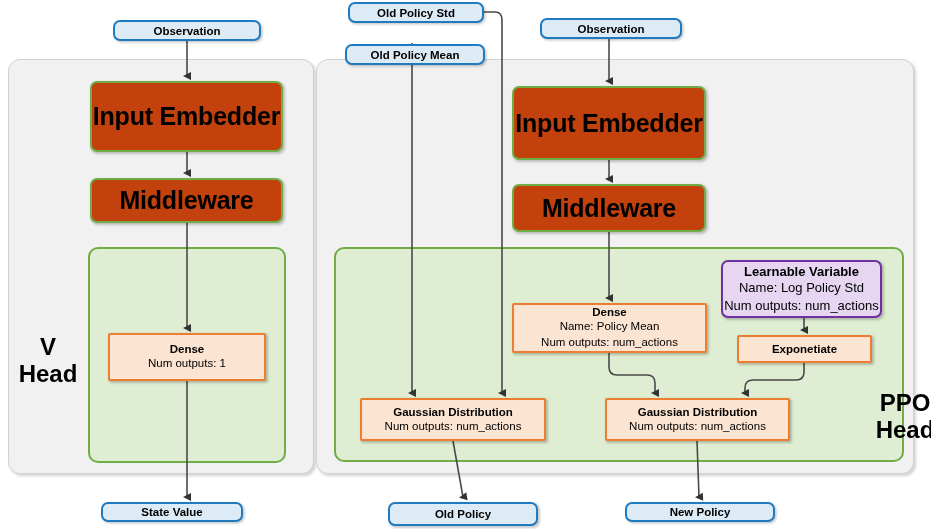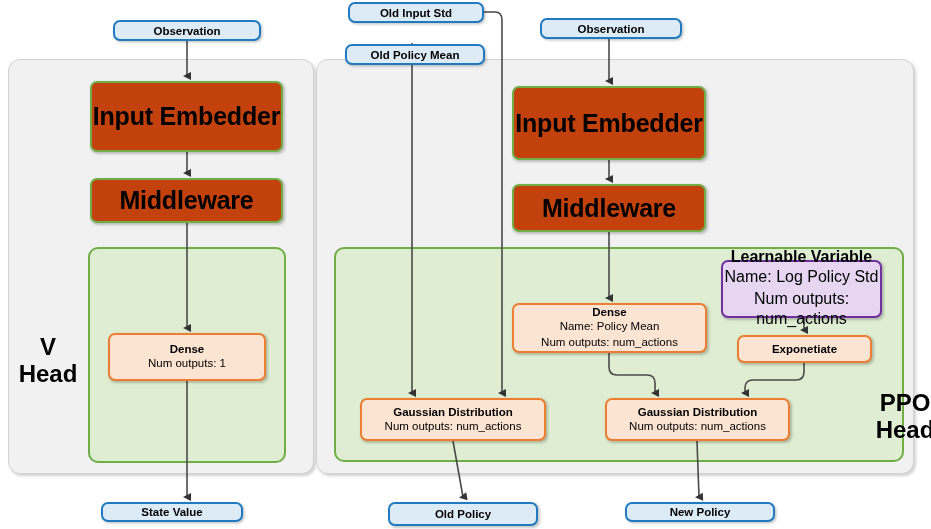--- a/index.html
+++ b/index.html
@@ -51,28 +51,28 @@
     background:#c2410c;
     border:2.5px solid #70ad47;
     border-radius:7px;
     font-size:25px;
     font-weight:bold;
     letter-spacing:-0.2px;
   }
   .n-orange{
     background:#fce4d2;
     border:2.5px solid #ed7d31;
-    border-radius:7px;
+    border-radius:2px;
     font-size:11.5px;
   }
   .n-purple{
     background:#e6d6f2;
     border:2.5px solid #7030a0;
     border-radius:7px;
-    font-size:16px;
+    font-size:13px;
   }
   .ttl{font-weight:bold;}
   .sub{font-weight:normal;line-height:1.28;}
   .n-orange .sub,.n-purple .sub{margin-top:1px;}
 
   
   .caption{
     position:absolute;
     font-size:24px;
     font-weight:bold;
@@ -123,21 +123,21 @@
       <path d="M453,441 L463,497"></path>
       <path d="M697,441 L699,497"></path>
     </g>
   </svg>
 
   <div class="node n-blue" style="left:113px;top:20px;width:148px;height:21px;">
     <span class="ttl">Observation</span>
   </div>
 
   <div class="node n-blue" style="left:348px;top:2px;width:136px;height:21px;">
-    <span class="ttl">Old Input Std</span>
+    <span class="ttl">Old Policy Std</span>
   </div>
 
   <div class="node n-blue" style="left:345px;top:30px;width:140px;height:21px;margin-top:14px;">
     <span class="ttl">Old Policy Mean</span>
   </div>
 
   <div class="node n-blue" style="left:540px;top:18px;width:142px;height:21px;">
     <span class="ttl">Observation</span>
   </div>
 

